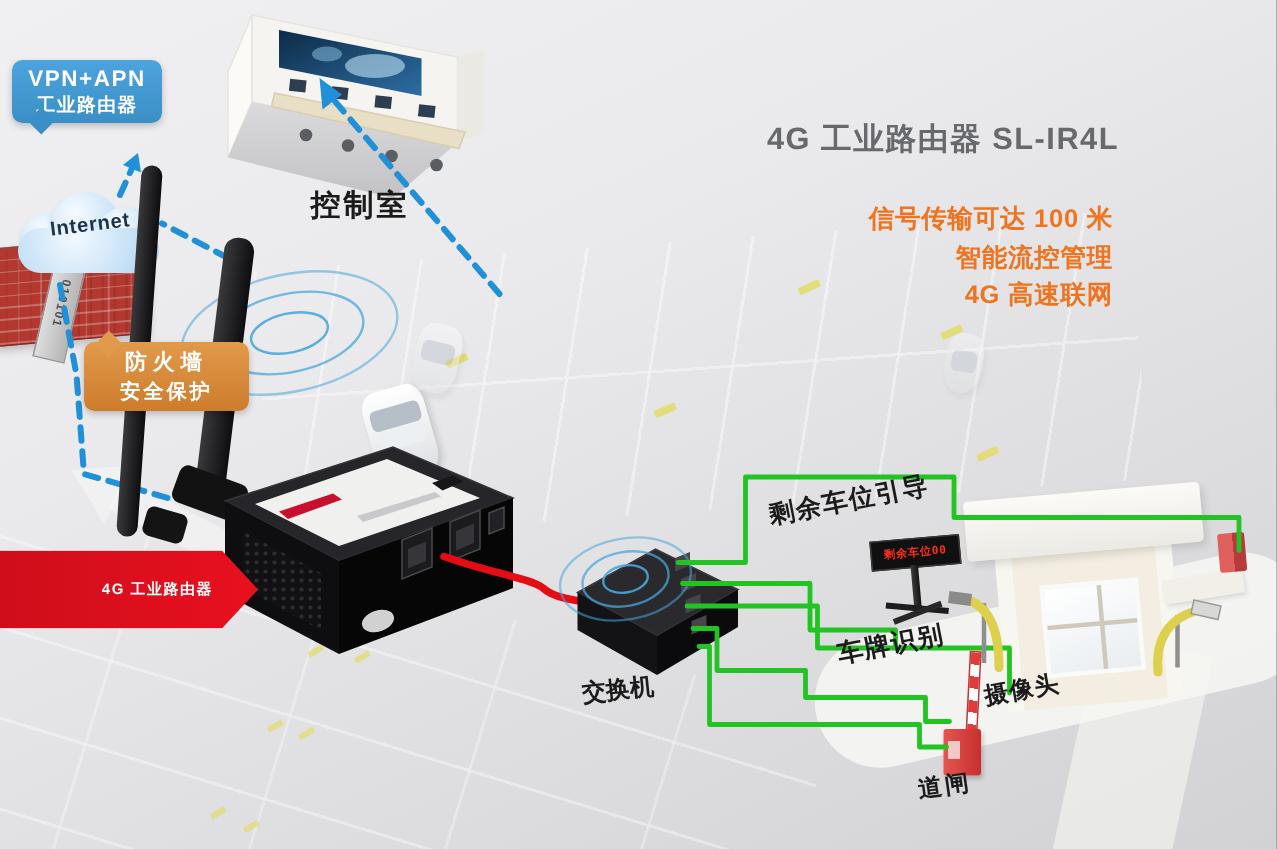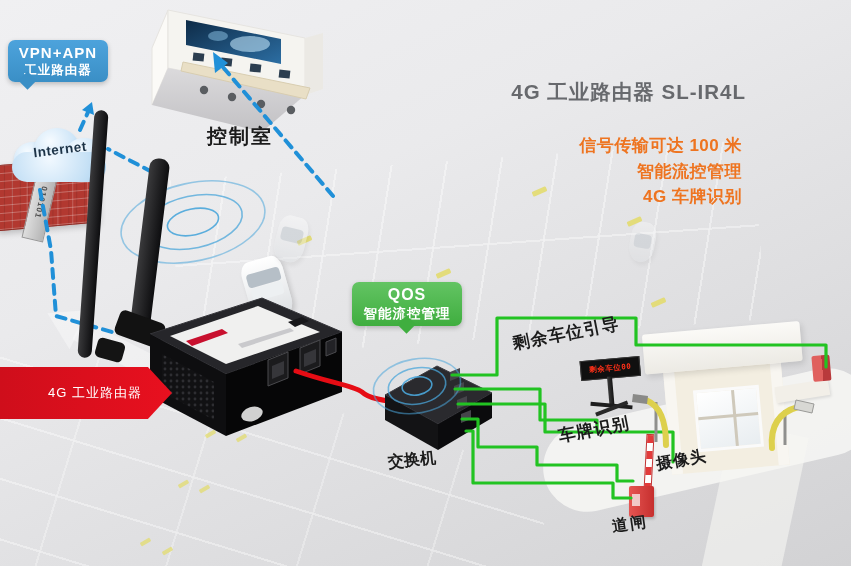--- a/index.html
+++ b/index.html
@@ -64,21 +64,21 @@
   .bl2{font-size:12.5px;letter-spacing:1px;}
   .badge-fw .bl1{font-size:14.5px;letter-spacing:4px;}
   .badge-fw .bl2{font-size:13.5px;letter-spacing:2px;}
   .badge-qos .bl1{font-size:16px;letter-spacing:1px;}
   .badge-qos .bl2{font-size:13.5px;}
   
   .ribbon{left:0;top:367px;width:172px;height:52px;z-index:30;color:#fff;
     background:linear-gradient(90deg,#cf0e1b,var(--ribbon-red,#ee1524));
     clip-path:polygon(0 0,86% 0,100% 50%,86% 100%,0 100%);
     display:flex;flex-direction:column;justify-content:center;text-align:right;padding-right:30px;box-sizing:border-box;}
-  .ribbon .r1{font-size:13px;font-weight:normal;letter-spacing:1px;}
+  .ribbon .r1{font-size:10px;font-weight:bold;letter-spacing:1px;}
   .ribbon .r2{font-size:17px;font-weight:bold;letter-spacing:1px;}
   
   .title-main{left:378px;top:50px;width:372px;text-align:center;font-size:27px;font-weight:bold;
     color:var(--title-dark,#404043);letter-spacing:.5px;z-index:30;}
   .title-sub{left:378px;top:78px;width:368px;text-align:right;font-size:20.5px;font-weight:bold;
     color:var(--subtitle-gray,#67696d);letter-spacing:1px;z-index:30;}
   .features{left:420px;top:133px;width:322px;text-align:right;z-index:30;}
   .features div{font-size:17px;font-weight:bold;color:var(--feature-orange,#ee7420);line-height:25.5px;letter-spacing:.5px;}
   
   .lbl{position:absolute;color:#1b1b1b;font-weight:bold;z-index:30;white-space:nowrap;}
@@ -315,35 +315,35 @@
       <path class="y-pole" d="M772,448 C770,425 780,412 798,407"></path>
       <polygon points="796,400 814,404 812,413 794,409" fill="#d8d8d4" stroke="#9a9a98" stroke-width="1"></polygon>
     </g>
   </svg>
 
   <div class="badge badge-vpn">
     <div class="tail"></div>
     <div class="bl1">VPN+APN</div>
     <div class="bl2">工业路由器</div>
   </div>
-  <div class="badge badge-qos">
+  <div class="badge badge-fw">
     <div class="tail"></div>
-    <div class="bl1">QOS</div>
-    <div class="bl2">智能流控管理</div>
+    <div class="bl1">防火墙</div>
+    <div class="bl2">安全保护</div>
   </div>
 
   <div class="abs ribbon">
     <div class="r1">4G 工业路由器</div>
   </div>
 
   <div class="abs title-sub">4G 工业路由器  SL-IR4L</div>
   <div class="abs features">
     <div>信号传输可达 100 米</div>
     <div>智能流控管理</div>
-    <div>4G 车牌识别</div>
+    <div>4G 高速联网</div>
   </div>
 
   <div class="lbl" style="left:207px;top:123px;font-size:20px;letter-spacing:2px">控制室</div>
   <div class="lbl" style="left:388px;top:450px;font-size:16px;transform:rotate(-6deg)">交换机</div>
   <div class="lbl" style="left:512px;top:322px;font-size:17px;transform:rotate(-11deg);letter-spacing:1px">剩余车位引导</div>
   <div class="lbl" style="left:558px;top:418px;font-size:17px;transform:rotate(-11deg);letter-spacing:1px">车牌识别</div>
   <div class="lbl" style="left:656px;top:450px;font-size:16px;transform:rotate(-10deg);letter-spacing:1px">摄像头</div>
   <div class="lbl" style="left:612px;top:514px;font-size:16px;transform:rotate(-8deg);letter-spacing:2px">道闸</div>
 
 </div>

